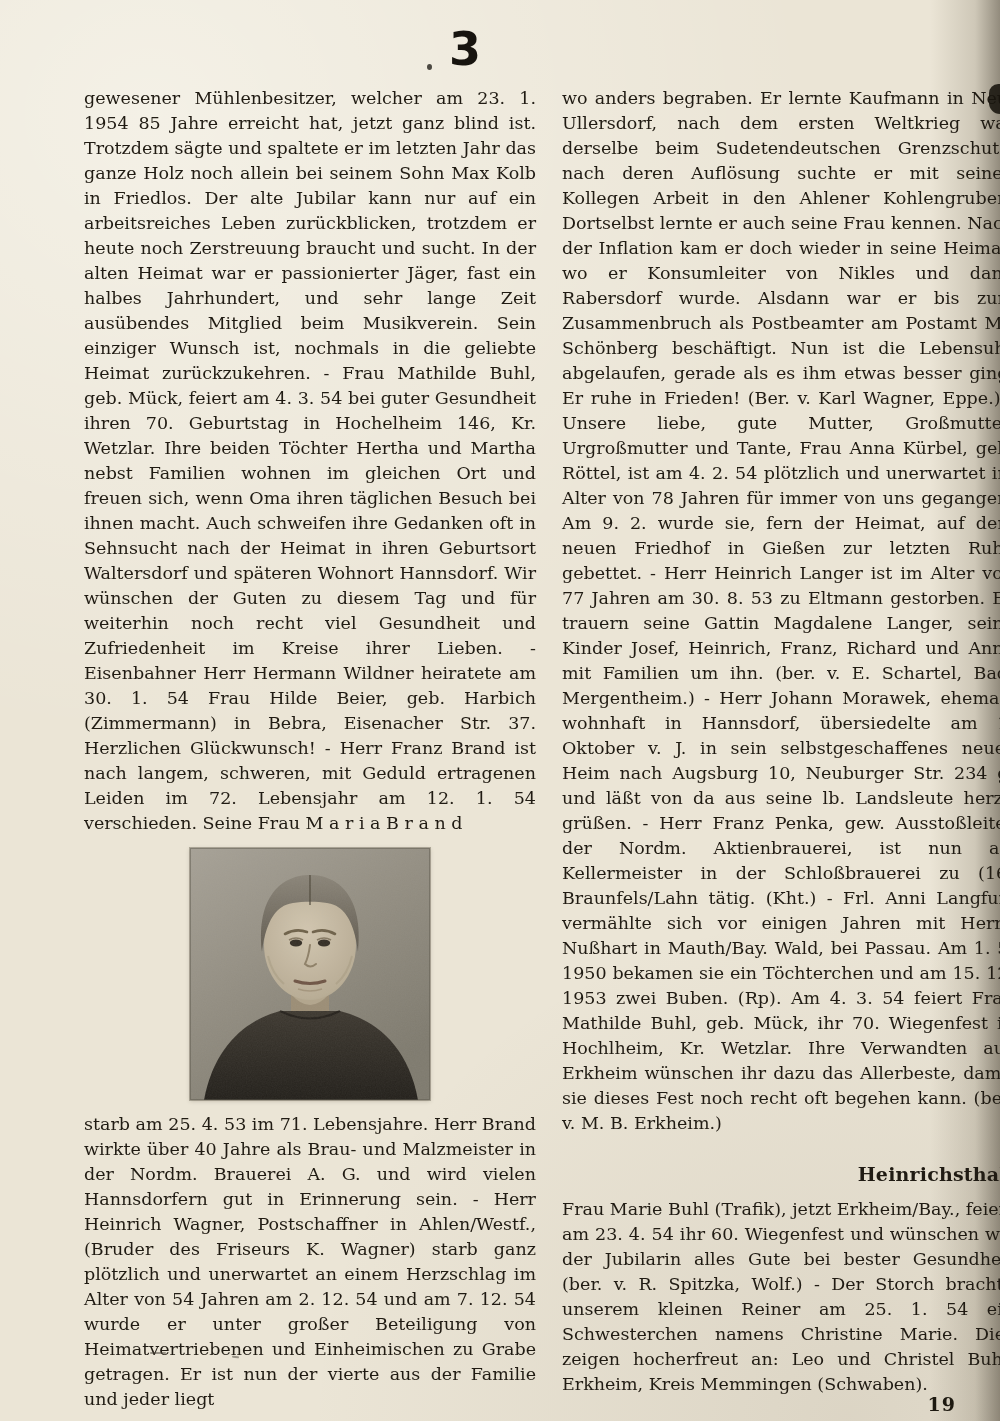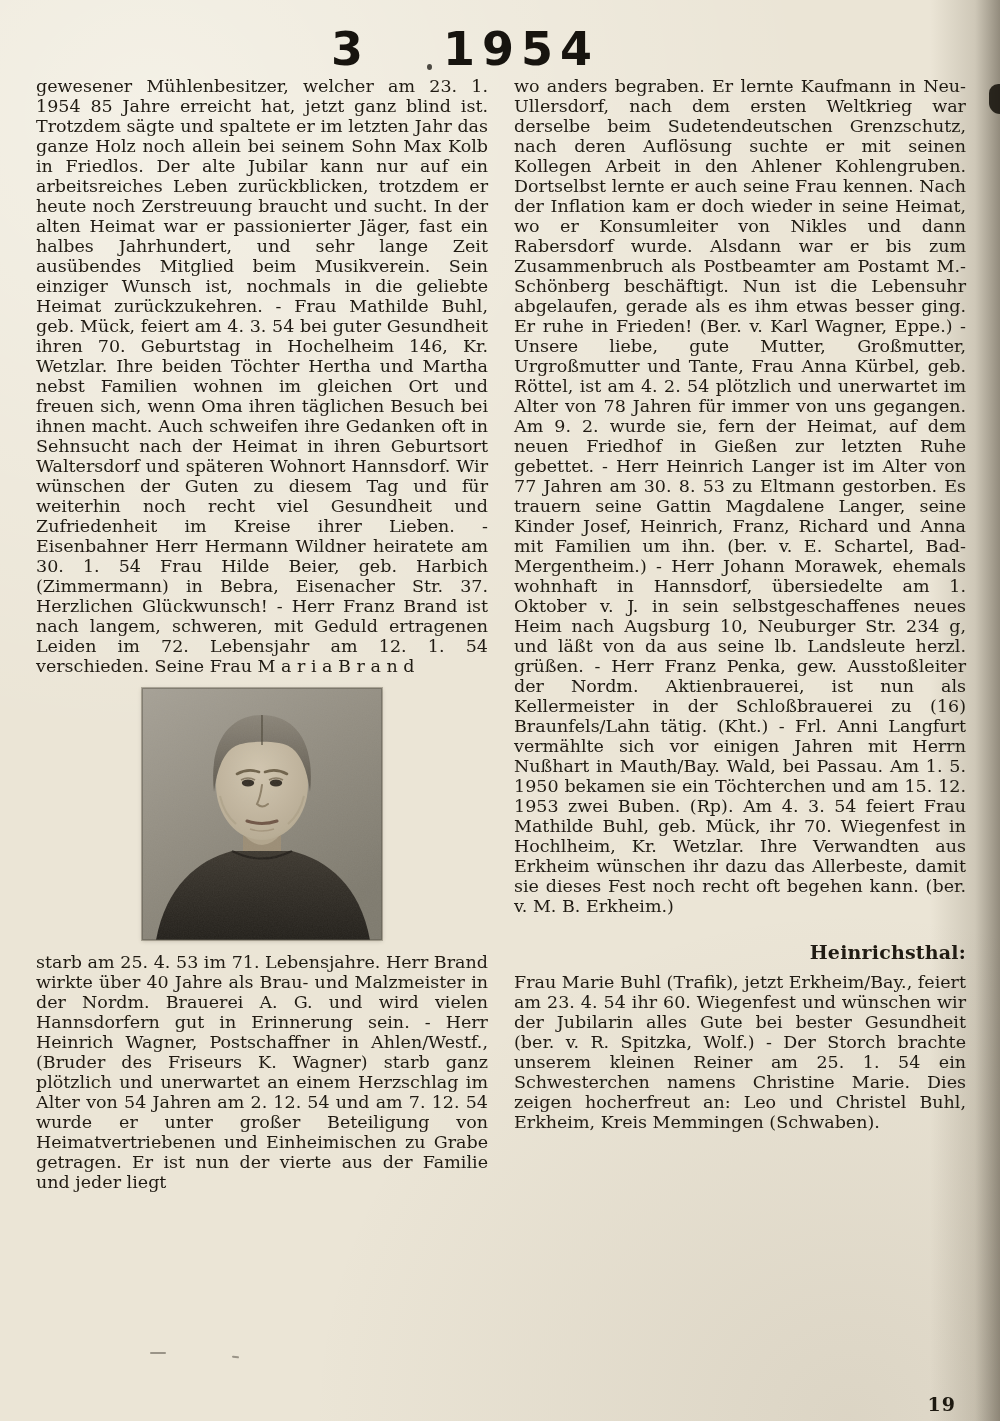--- a/index.html
+++ b/index.html
@@ -28,25 +28,26 @@
     transform: translateX(-35px);
     font-family: "DejaVu Sans", "Liberation Sans", sans-serif;
     font-weight: bold;
     font-size: 46px;
     color: #17140f;
   }
   .masthead .year { letter-spacing: 7px; }
 
   .col {
     position: absolute;
-    top: 76px;
+    top: 86px;
     width: 452px;
     font-size: 17.5px;
-    line-height: 20px;
+    line-height: 25px;
     text-align: justify;
+    margin-left: 48px;
   }
   .col-left  { left: 36px; }
   .col-right { left: 514px; }
 
   p.body-text {
     margin: 0;
     text-align: justify;
     hyphens: auto;
     -webkit-hyphens: auto;
   }
@@ -93,21 +94,20 @@
   .speck-b { left: 232px; top: 1356px; width: 7px;  height: 2px; transform: rotate(8deg); }
   .speck-c { left: 427px; top: 64px;  width: 5px;  height: 6px; border-radius: 50%; background: #23201a; opacity: 0.8; }
 </style>
 </head>
 <body>
 
 <div class="page">
 
   <header class="masthead">
     <span class="issue">3</span>
-    <span class="year">1954</span>
   </header>
 
   <section class="col col-left">
     <p class="body-text">gewesener Mühlenbesitzer, welcher am 23. 1. 1954 85 Jahre erreicht hat, jetzt ganz blind ist. Trotzdem sägte und spaltete er im letzten Jahr das ganze Holz noch allein bei seinem Sohn Max Kolb in Friedlos. Der alte Jubilar kann nur auf ein arbeitsreiches Leben zurückblicken, trotzdem er heute noch Zerstreuung braucht und sucht. In der alten Heimat war er passionierter Jäger, fast ein halbes Jahrhundert, und sehr lange Zeit ausübendes Mitglied beim Musikverein. Sein einziger Wunsch ist, nochmals in die geliebte Heimat zurückzukehren. - Frau Mathilde Buhl, geb. Mück, feiert am 4. 3. 54 bei guter Gesundheit ihren 70. Geburtstag in Hochelheim 146, Kr. Wetzlar. Ihre beiden Töchter Hertha und Martha nebst Familien wohnen im gleichen Ort und freuen sich, wenn Oma ihren täglichen Besuch bei ihnen macht. Auch schweifen ihre Gedanken oft in Sehnsucht nach der Heimat in ihren Geburtsort Waltersdorf und späteren Wohnort Hannsdorf. Wir wünschen der Guten zu diesem Tag und für weiterhin noch recht viel Gesundheit und Zufriedenheit im Kreise ihrer Lieben. - Eisenbahner Herr Hermann Wildner heiratete am 30. 1. 54 Frau Hilde Beier, geb. Harbich (Zimmermann) in Bebra, Eisenacher Str. 37. Herzlichen Glückwunsch! - Herr Franz Brand ist nach langem, schweren, mit Geduld ertragenen Leiden im 72. Lebensjahr am 12. 1. 54 verschieden. Seine Frau M a r i a  B r a n d</p>
 
     <figure class="photo" role="img" aria-label="Schwarzweiß-Porträtfoto einer älteren Frau mit zurückgekämmtem grauem Haar und dunkler Kleidung">
       <svg width="240" height="252" viewBox="0 0 240 252" xmlns="http://www.w3.org/2000/svg">
         <defs>
           <linearGradient id="pbg" x1="0" y1="0" x2="0.6" y2="1">
             <stop offset="0" stop-color="#a6a196"></stop>

